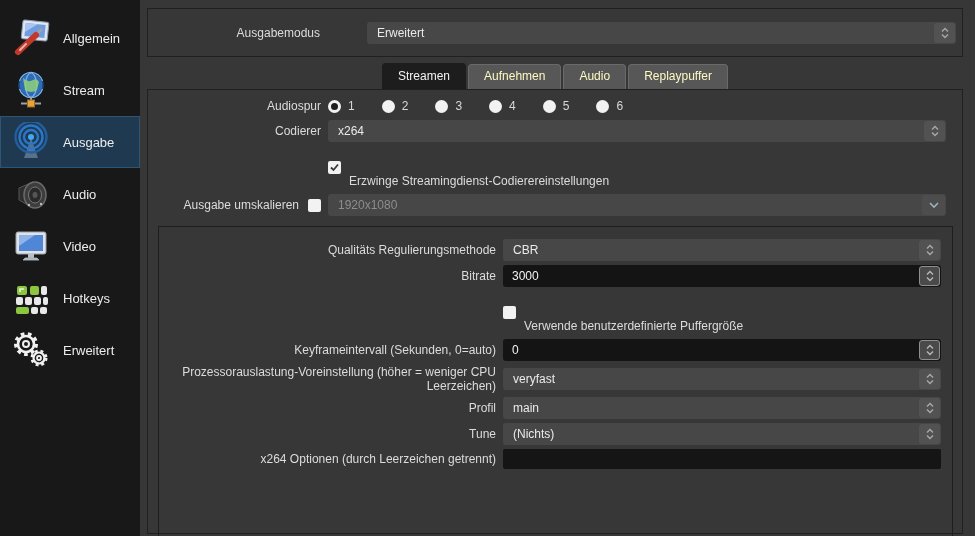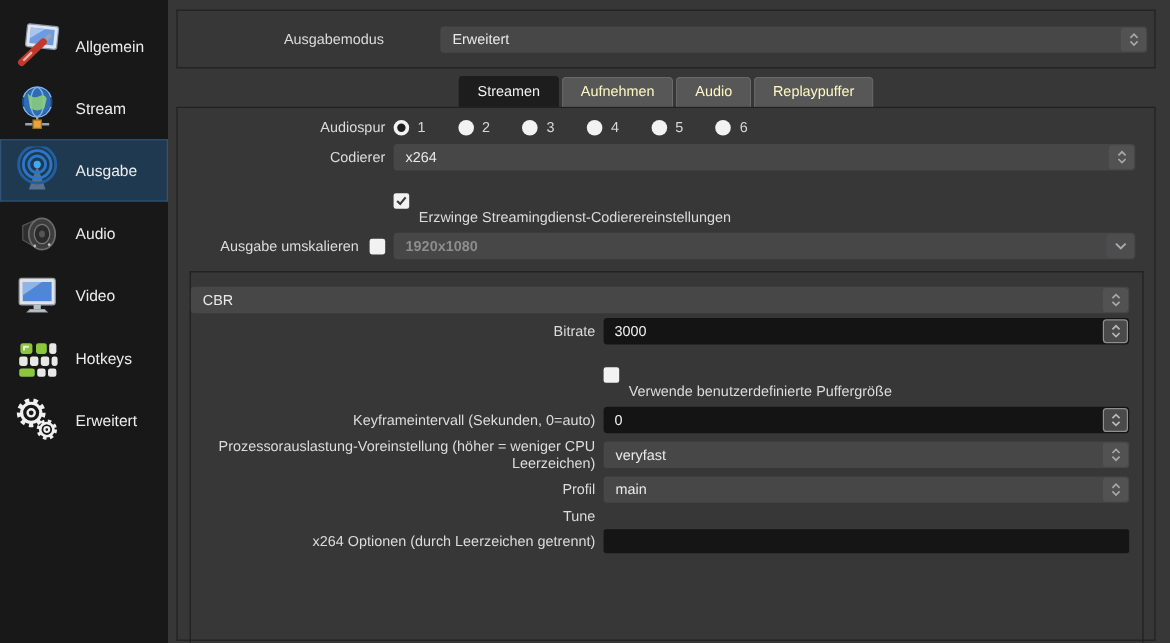--- a/index.html
+++ b/index.html
@@ -59,21 +59,21 @@
   .row { display:flex; align-items:center; margin-bottom:4px; }
   .row .lbl { width:180px; text-align:right; padding-right:7px; flex:0 0 180px; color:#dcdcdc; }
   .row .field { flex:1; margin-right:16px; }
   .row .field-inline { display:flex; align-items:center; }
 
   
   .combo {
     position:relative; height:22px; background:#474747; border-radius:3px;
     display:flex; align-items:center; padding-left:10px; color:#eaeaea; cursor:default;
   }
-  .combo.disabled { color:#8d8d8d;font-weight:bold; }
+  .combo.disabled { color:#8d8d8d; }
   .spin {
     position:absolute; right:1px; top:1px; bottom:1px; width:21px;
     background:#525252; border-radius:3px;
     display:flex; align-items:center; justify-content:center;
   }
   .spin.bright { border:1px solid #8f8f8f; background:#4a4a4a; }
   .drop {
     position:absolute; right:1px; top:1px; bottom:1px; width:23px;
     background:#4d4d4d; border-radius:3px;
     display:flex; align-items:center; justify-content:center;
@@ -307,20 +307,21 @@
                   <path d="M2,2 L6,6 L10,2" fill="none" stroke="#9fb0bd" stroke-width="1.6"></path>
                 </svg>
             </span>
           </div>
         </div>
       </div>
 
       <div class="groupbox">
 
         <div class="row">
+          <span class="lbl">Qualitäts Regulierungsmethode</span>
           <div class="field">
             <div class="combo">
               <span>CBR</span>
               <span class="spin">
                 <svg class="chev" width="10" height="12" viewBox="0 0 10 12">
                     <path d="M2,4.5 L5,1.5 L8,4.5 M2,7.5 L5,10.5 L8,7.5" fill="none" stroke="#a8a8a8" stroke-width="1.4"></path>
                   </svg>
               </span>
             </div>
           </div>
@@ -385,20 +386,30 @@
                 <svg class="chev" width="10" height="12" viewBox="0 0 10 12">
                     <path d="M2,4.5 L5,1.5 L8,4.5 M2,7.5 L5,10.5 L8,7.5" fill="none" stroke="#a8a8a8" stroke-width="1.4"></path>
                   </svg>
               </span>
             </div>
           </div>
         </div>
 
         <div class="row">
           <span class="lbl">Tune</span>
+          <div class="field">
+            <div class="combo">
+              <span>(Nichts)</span>
+              <span class="spin">
+                <svg class="chev" width="10" height="12" viewBox="0 0 10 12">
+                    <path d="M2,4.5 L5,1.5 L8,4.5 M2,7.5 L5,10.5 L8,7.5" fill="none" stroke="#a8a8a8" stroke-width="1.4"></path>
+                  </svg>
+              </span>
+            </div>
+          </div>
         </div>
 
         <div class="row" style="margin-top:1px;">
           <span class="lbl">x264 Optionen (durch Leerzeichen getrennt)</span>
           <div class="field">
             <div class="textbox">
               <input type="text" value="" style="">
             </div>
           </div>
         </div>

